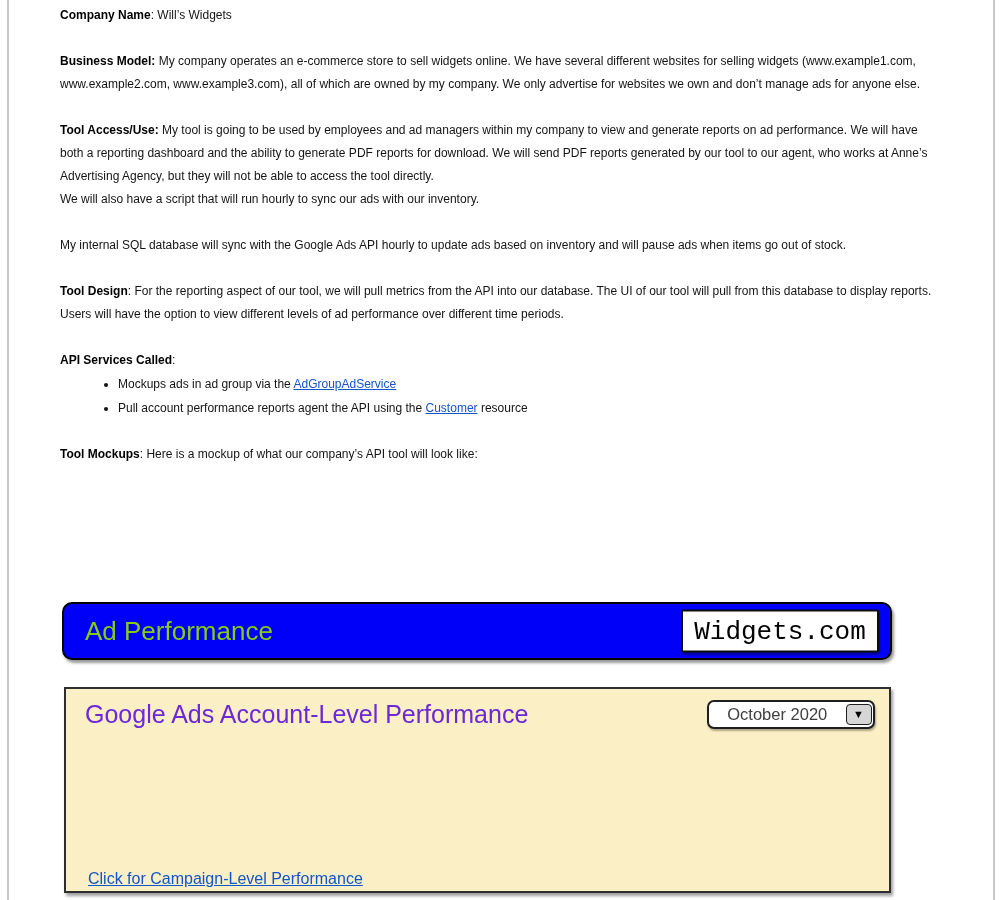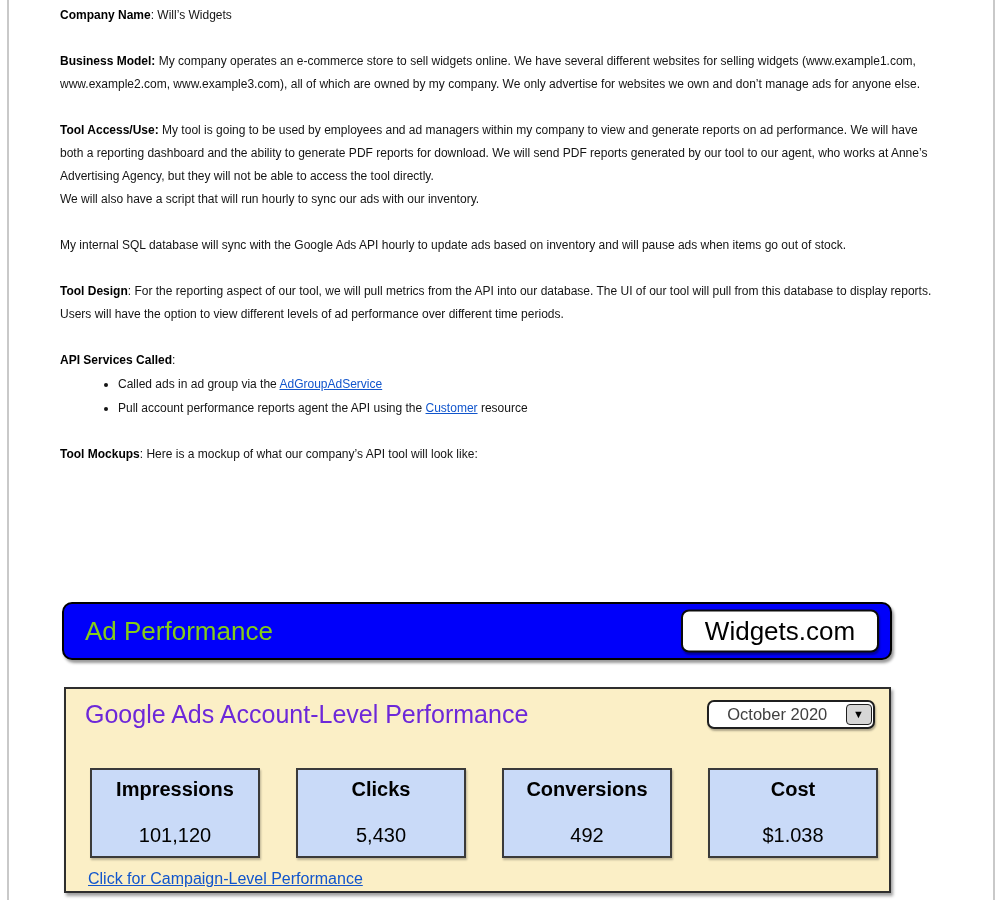--- a/index.html
+++ b/index.html
@@ -24,22 +24,22 @@
   
   .bar {
     position:absolute; left:62px; top:602px; width:830px; height:58px; box-sizing:border-box;
     background:var(--header-blue,#0000FA); border:2.5px solid #000; border-radius:10px;
     box-shadow:2px 3px 3px rgba(0,0,0,0.40); display:flex; align-items:center;
   }
   .bar-title { color:#84cc16; font-size:26px; margin-left:21px; }
   .site-btn {
     position:absolute; right:11px; top:50%; transform:translateY(-50%);
     width:198px; height:43px; box-sizing:border-box;
-    background:#ffffff; border:2.5px solid #0c0c0c; border-radius:8px;
-    font-family:Liberation Sans, sans-serif; font-size:26px; color:#000; text-align:center;
+    background:#ffffff; border:2.5px solid #0c0c0c; border-radius:2px;
+    font-family:Liberation Mono, monospace; font-size:26px; color:#000; text-align:center;
     box-shadow:1px 2px 2px rgba(0,0,0,0.35); cursor:pointer; padding:0;
   }
 
   
   .panel {
     position:absolute; left:64px; top:687px; width:827px; height:206px; box-sizing:border-box;
     background:var(--panel-cream,#FBEFC6); border:2px solid #2e2e2e;
     box-shadow:2px 3px 3px rgba(0,0,0,0.38);
   }
   .panel-title { position:absolute; left:19px; top:11px; font-size:25px; color:#6d28d9; }
@@ -85,21 +85,21 @@
 
     <p><b>Tool Access/Use:</b><span> My tool is going to be used by employees and ad managers within my company to view and generate reports on ad performance. We will have both a reporting dashboard and the ability to generate PDF reports for download. We will send PDF reports generated by our tool to our agent, who works at Anne’s Advertising Agency, but they will not be able to access the tool directly.</span><span class="block">We will also have a script that will run hourly to sync our ads with our inventory.</span></p>
 
     <p><span>My internal SQL database will sync with the Google Ads API hourly to update ads based on inventory and will pause ads when items go out of stock.</span></p>
 
     <p><b>Tool Design</b><span>: For the reporting aspect of our tool, we will pull metrics from the API into our database. The UI of our tool will pull from this database to display reports. Users will have the option to view different levels of ad performance over different time periods.</span></p>
 
     <p><b>API Services Called</b><span>:</span></p>
 
     <ul>
-      <li><span>Called ads in ad group via the </span><a class="doc-link">AdGroupAdService</a><span></span></li>
+      <li><span>Mockups ads in ad group via the </span><a class="doc-link">AdGroupAdService</a><span></span></li>
       <li><span>Pull account performance reports agent the API using the </span><a class="doc-link">Customer</a><span> resource</span></li>
     </ul>
 
     <p><b>Tool Mockups</b><span>: Here is a mockup of what our company’s API tool will look like:</span></p>
   </div>
 
   <div class="bar">
     <span class="bar-title">Ad Performance</span>
     <button class="site-btn">Widgets.com</button>
   </div>
@@ -107,34 +107,16 @@
   <div class="panel">
     <span class="panel-title">Google Ads Account-Level Performance</span>
 
     <div class="dropdown">
       <span class="dd-value">October 2020</span>
       <span class="dd-arrow-btn">
           <span>▼</span>
         </span>
     </div>
 
-    <div class="cards">
-      <div class="card">
-        <span class="card-label">Impressions</span>
-        <span class="card-value">101,120</span>
-      </div>
-      <div class="card">
-        <span class="card-label">Clicks</span>
-        <span class="card-value">5,430</span>
-      </div>
-      <div class="card">
-        <span class="card-label">Conversions</span>
-        <span class="card-value">492</span>
-      </div>
-      <div class="card">
-        <span class="card-label">Cost</span>
-        <span class="card-value">$1.038</span>
-      </div>
-    </div>
 
     <a class="camp-link">Click for Campaign-Level Performance</a>
   </div>
 </div>
 
 </body></html>

